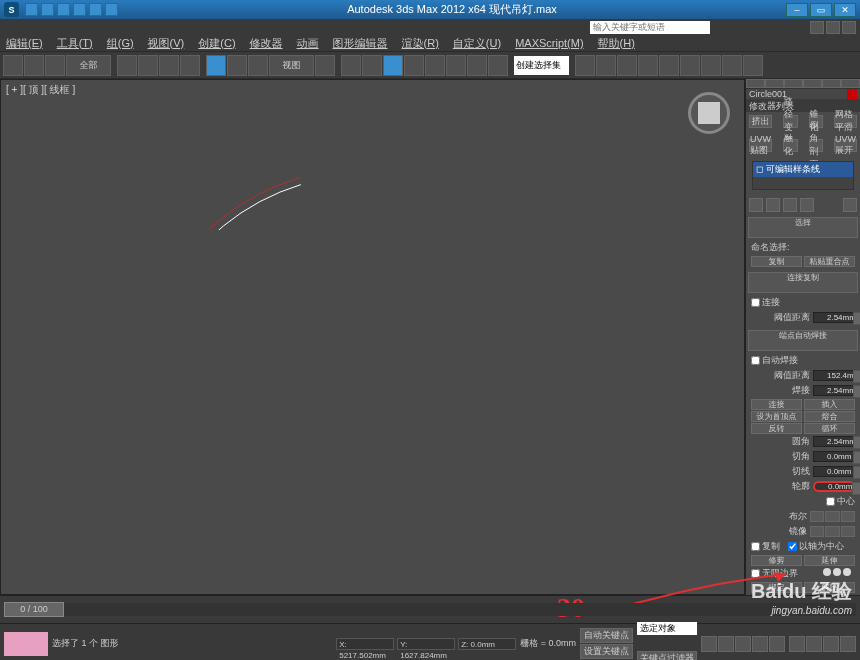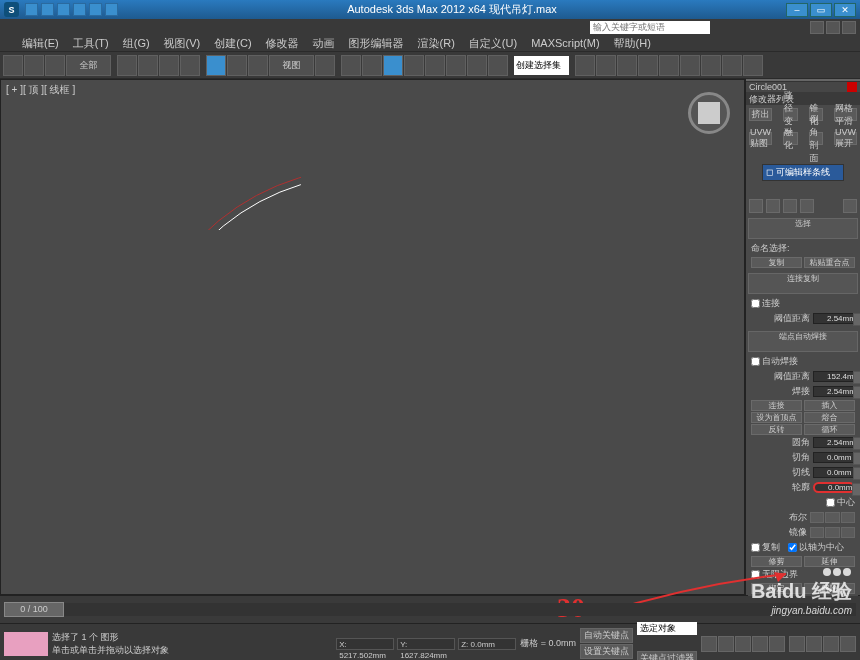--- a/index.html
+++ b/index.html
@@ -15,21 +15,21 @@
 .titlebar .winbtns span { width:22px; height:14px; background:#3a8fce; border:1px solid #266; display:flex; align-items:center; justify-content:center; font-size:9px; }
 
 
 .searchrow { height:16px; background:#393939; display:flex; align-items:center; }
 .searchrow .spacer { flex:1; }
 .searchrow input { width:120px; height:13px; background:#fff; border:none; font-size:9px; padding:0 3px; }
 .searchrow .btns { display:flex; gap:2px; margin-left:100px; margin-right:4px; }
 .searchrow .btns span { width:14px;height:13px;background:#555;border:1px solid #666; }
 
 
-.menubar { height:16px; background:#393939; display:flex; align-items:center; padding-left:16px; gap:2px; font-size:11px; }
+.menubar { height:16px; background:#393939; display:flex; align-items:center; padding-left:0; gap:2px; font-size:11px;text-decoration:underline; }
 .menubar span { padding:0 6px; }
 
 
 .toolbar { height:28px; background:#393939; border-top:1px solid #2a2a2a; border-bottom:1px solid #2a2a2a; display:flex; align-items:center; padding:0 3px; gap:1px; }
 .toolbar .tbtn { width:20px; height:21px; background:#505050; border:1px solid #606060; }
 .toolbar .tbtn.blue { background:#3a8fce; }
 .toolbar .tbtn.wide { width:45px; display:flex; align-items:center; justify-content:center; font-size:9px; }
 .toolbar .sep { width:4px; }
 .toolbar .dd { width:55px; height:19px; background:#fff; color:#000; font-size:9px; display:flex; align-items:center; padding:0 2px; }
 
@@ -47,21 +47,21 @@
 
 
 .cmdpanel { width:115px; background:#4a4a4a; border-left:1px solid #222; display:flex; flex-direction:column; font-size:9px; }
 .cmdtabs { height:18px; display:flex; border-bottom:1px solid #333; }
 .cmdtabs span { flex:1; background:#555; border:1px solid #666; }
 .objname { height:14px; background:#464646; display:flex; align-items:center; padding:0 3px; }
 .objcolor { width:10px;height:10px; background:#c00; margin-left:auto; }
 .modlabel { height:13px; background:#3a3a3a; padding:1px 3px; }
 .modbtns { display:grid; grid-template-columns:1fr 1fr 1fr 1fr; gap:11px; padding:3px; }
 .modbtns span { height:13px; background:#5a5a5a; border:1px solid #6a6a6a; display:flex; align-items:center; justify-content:center; }
-.stack { height:56px; background:#424242; margin:16px; border:1px solid #333; }
+.stack { height:56px; background:#424242; margin:6px; border:1px solid #333; }
 .stack .sel { background:#2a5a9a; color:#fff; padding:1px 3px; }
 .stackbtns { display:flex; gap:3px; padding:2px 3px; }
 .stackbtns span { width:14px;height:14px; background:#5a5a5a; border:1px solid #6a6a6a; }
 .stackbtns .r { margin-left:auto; }
 
 .rollout { margin:3px 2px 0; }
 .rollhdr { height:21px; background:#555; border:1px solid #666; text-align:center; font-size:8px; line-height:10px; }
 .rollbody { background:#4a4a4a; padding:2px 3px; }
 .cbrow { display:flex; align-items:center; gap:2px; padding:1px 0; }
 .cbrow input { width:9px; height:9px; }
@@ -361,21 +361,20 @@
 <div class="timeline">
   <div class="timeslider">
       <div class="thumb">0 / 100</div>
     </div>
 </div>
 
 <div class="status">
   <div class="pink"></div>
   <div class="info">
     <div>选择了 1 个 图形</div>
-    <div>单击或单击并拖动以选择对象</div>
   </div>
   <div class="coords">
     <div class="coord">
         <div class="v">X: 5217.502mm</div>
       </div>
     <div class="coord">
         <div class="v">Y: 1627.824mm</div>
       </div>
     <div class="coord">
         <div class="v">Z: 0.0mm</div>

